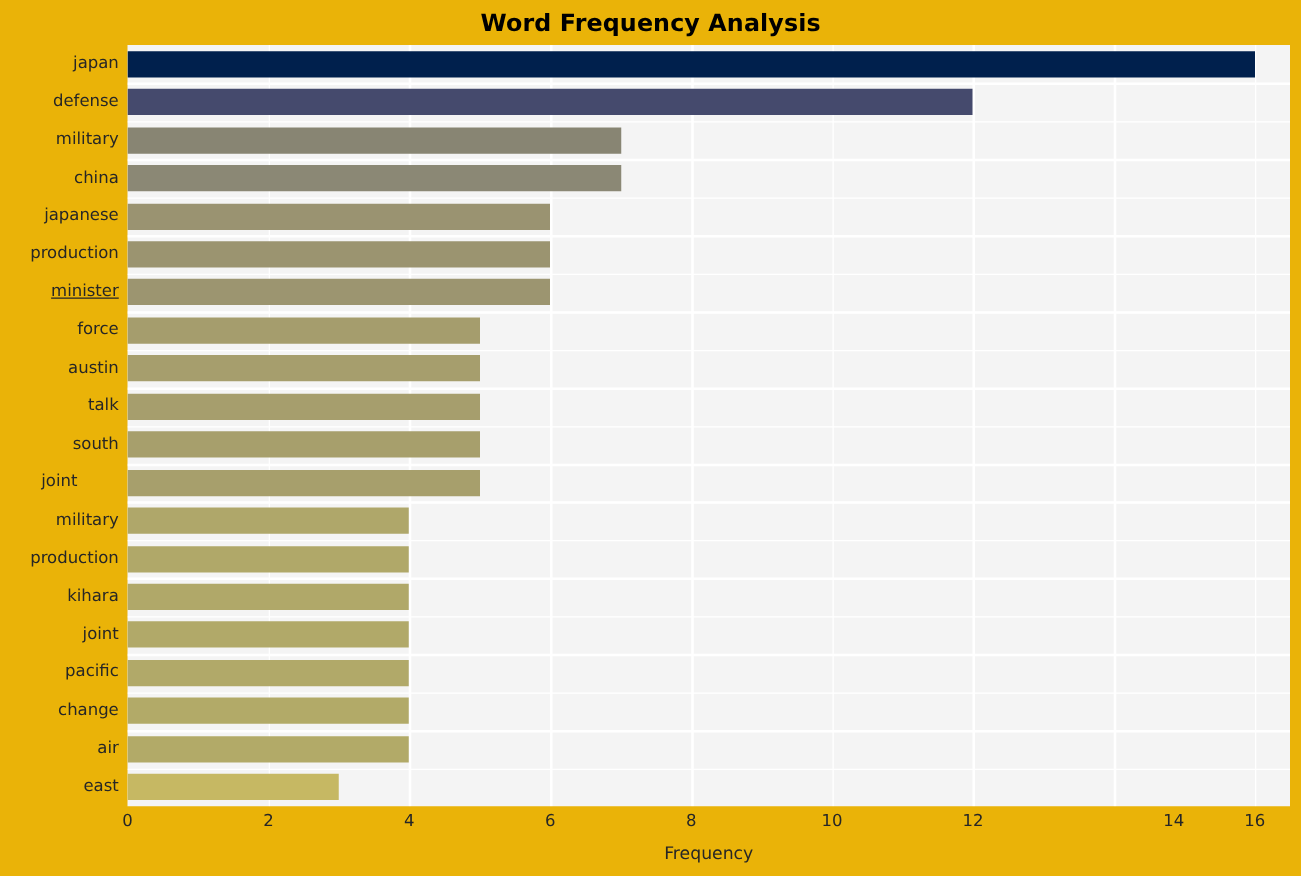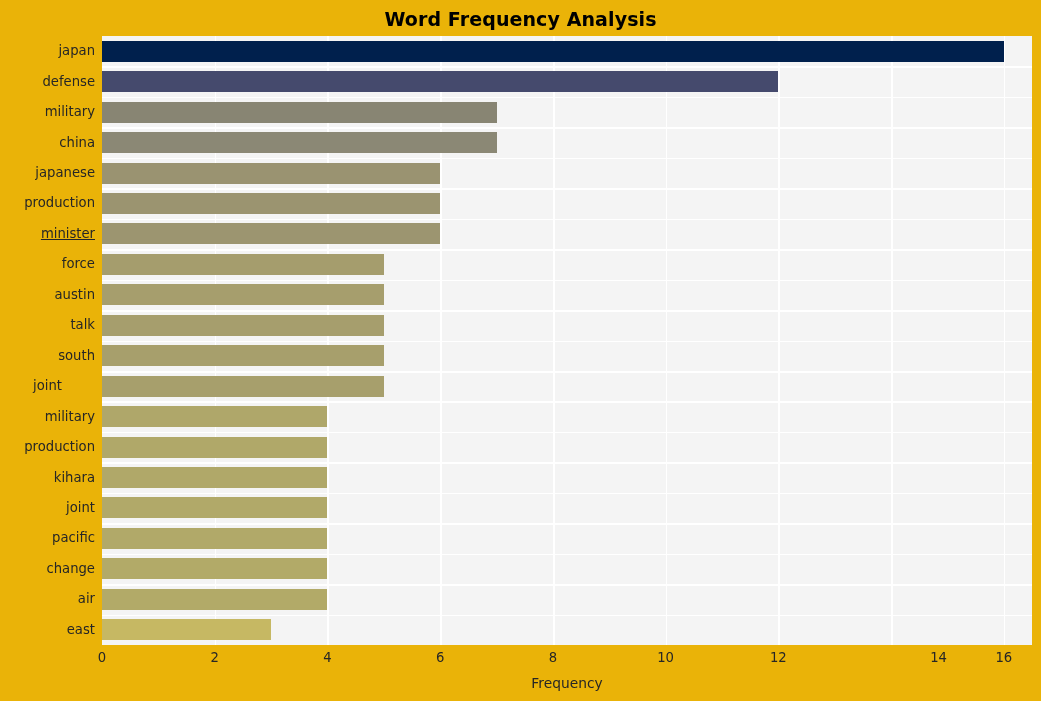--- a/index.html
+++ b/index.html
@@ -196,19 +196,19 @@
       <div class="ylabel" style="top: 585.775px;">east</div>
     </div>
   <div id="xlabels">
       <div class="xlabel" style="left: 102px;">0</div>
       <div class="xlabel" style="left: 214.727px;">2</div>
       <div class="xlabel" style="left: 327.455px;">4</div>
       <div class="xlabel" style="left: 440.182px;">6</div>
       <div class="xlabel" style="left: 552.909px;">8</div>
       <div class="xlabel" style="left: 665.636px;">10</div>
       <div class="xlabel" style="left: 778.364px;">12</div>
-      <div class="xlabel" style="left: 917px; text-align: right;">14</div>
+      <div class="xlabel" style="left: 939px;">14</div>
       <div class="xlabel" style="left: 1003.82px;">16</div>
     </div>
 
   <div id="xaxis-title">Frequency</div>
 
 </div>
 
 </body></html>

